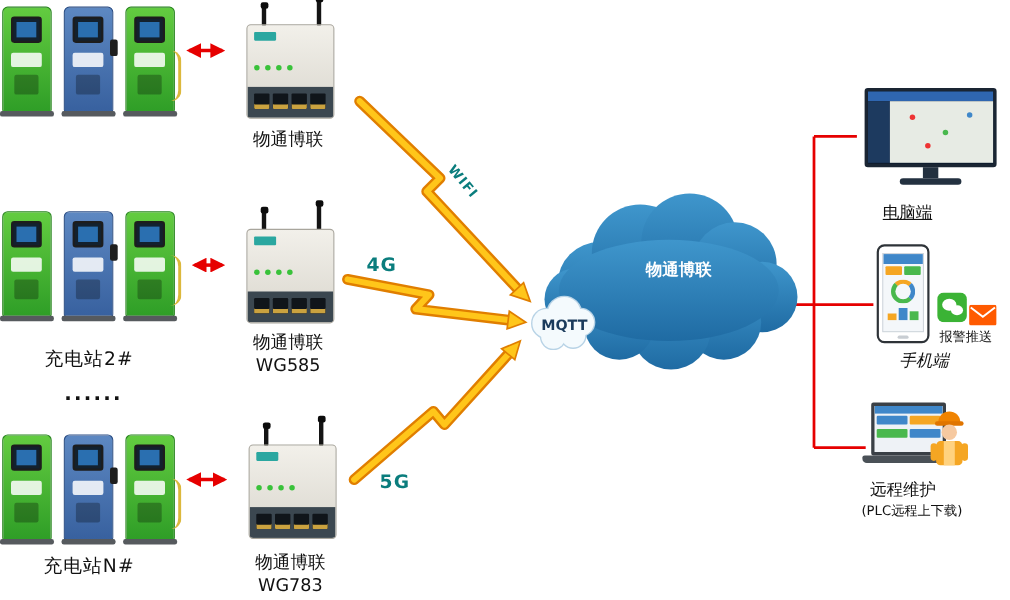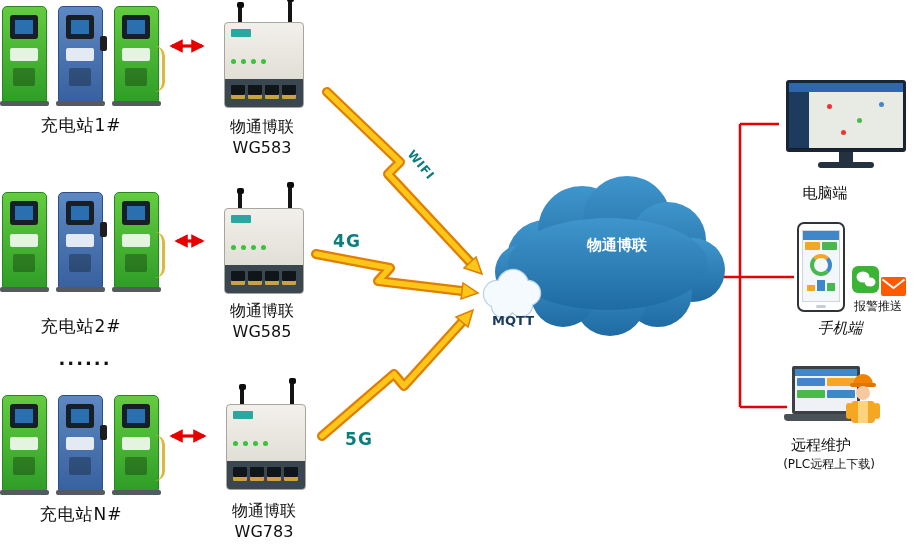--- a/index.html
+++ b/index.html
@@ -186,21 +186,20 @@
       <div class="p-body"></div>
       <div class="p-screen">
           <div class="p-screen-in"></div>
         </div>
       <div class="p-panel"></div>
       <div class="p-slot"></div>
       <div class="p-cable"></div>
       <div class="p-base"></div>
     </div>
   </div>
-  <div class="lb station-label" style="left:2px;top:114px;">充电站1#</div>
 
   <div class="station-group" style="left:2px;top:192px;">
     <div class="pile pile-green" style="left:0;">
       <div class="p-body"></div>
       <div class="p-screen">
           <div class="p-screen-in"></div>
         </div>
       <div class="p-panel"></div>
       <div class="p-slot"></div>
       <div class="p-base"></div>
@@ -277,21 +276,20 @@
       <div class="gw-ports">
           <i></i>
           <i></i>
           <i></i>
           <i></i>
         </div>
     </div>
   </div>
   <div class="lb gw-label" style="left:202px;top:116px;">
     <div>物通博联</div>
-    <div>WG583</div>
   </div>
 
   <div class="gateway" style="left:212px;top:190px;">
     <div class="gw-ant gw-ant-l"></div>
     <div class="gw-ant gw-ant-r"></div>
     <div class="gw-body">
       <div class="gw-logo"></div>
       <div class="gw-led-row">
           <i></i>
           <i></i>
@@ -332,42 +330,42 @@
   </div>
   <div class="lb gw-label" style="left:204px;top:500px;">
     <div>物通博联</div>
     <div>WG783</div>
   </div>
 
   <div class="lb link-label" style="left:398px;top:158px;transform:rotate(50deg);font-size:12px;">WIFI</div>
   <div class="lb link-label" style="left:324px;top:231px;">4G</div>
   <div class="lb link-label" style="left:336px;top:429px;">5G</div>
 
-  <div class="lb mqtt-label" style="left:483px;top:289px;margin-top:24px;">MQTT</div>
+  <div class="lb mqtt-label" style="left:483px;top:289px;">MQTT</div>
   <div class="lb platform-label" style="left:527px;top:235px;">
     <div>物通博联</div>
   </div>
 
   <div class="monitor">
     <div class="mon-screen">
       <div class="mon-header"></div>
       <div class="mon-body">
         <div class="mon-side"></div>
         <div class="mon-map">
           <span class="mdot md1"></span>
             <span class="mdot md2"></span>
             <span class="mdot md3"></span>
             <span class="mdot md4"></span>
         </div>
       </div>
     </div>
     <div class="mon-neck"></div>
     <div class="mon-base"></div>
   </div>
-  <div class="lb endpoint-label" style="left:770px;top:184px;width:110px;">电脑端</div>
+  <div class="lb endpoint-label" style="left:770px;top:184px;width:110px;text-decoration:underline;">电脑端</div>
 
   <div class="phone">
     <div class="ph-screen">
       <div class="ph-header"></div>
       <div class="ph-row">
           <span class="chip c-orange"></span>
           <span class="chip c-green"></span>
         </div>
       <div class="ph-donut"></div>
       <div class="ph-bars">

